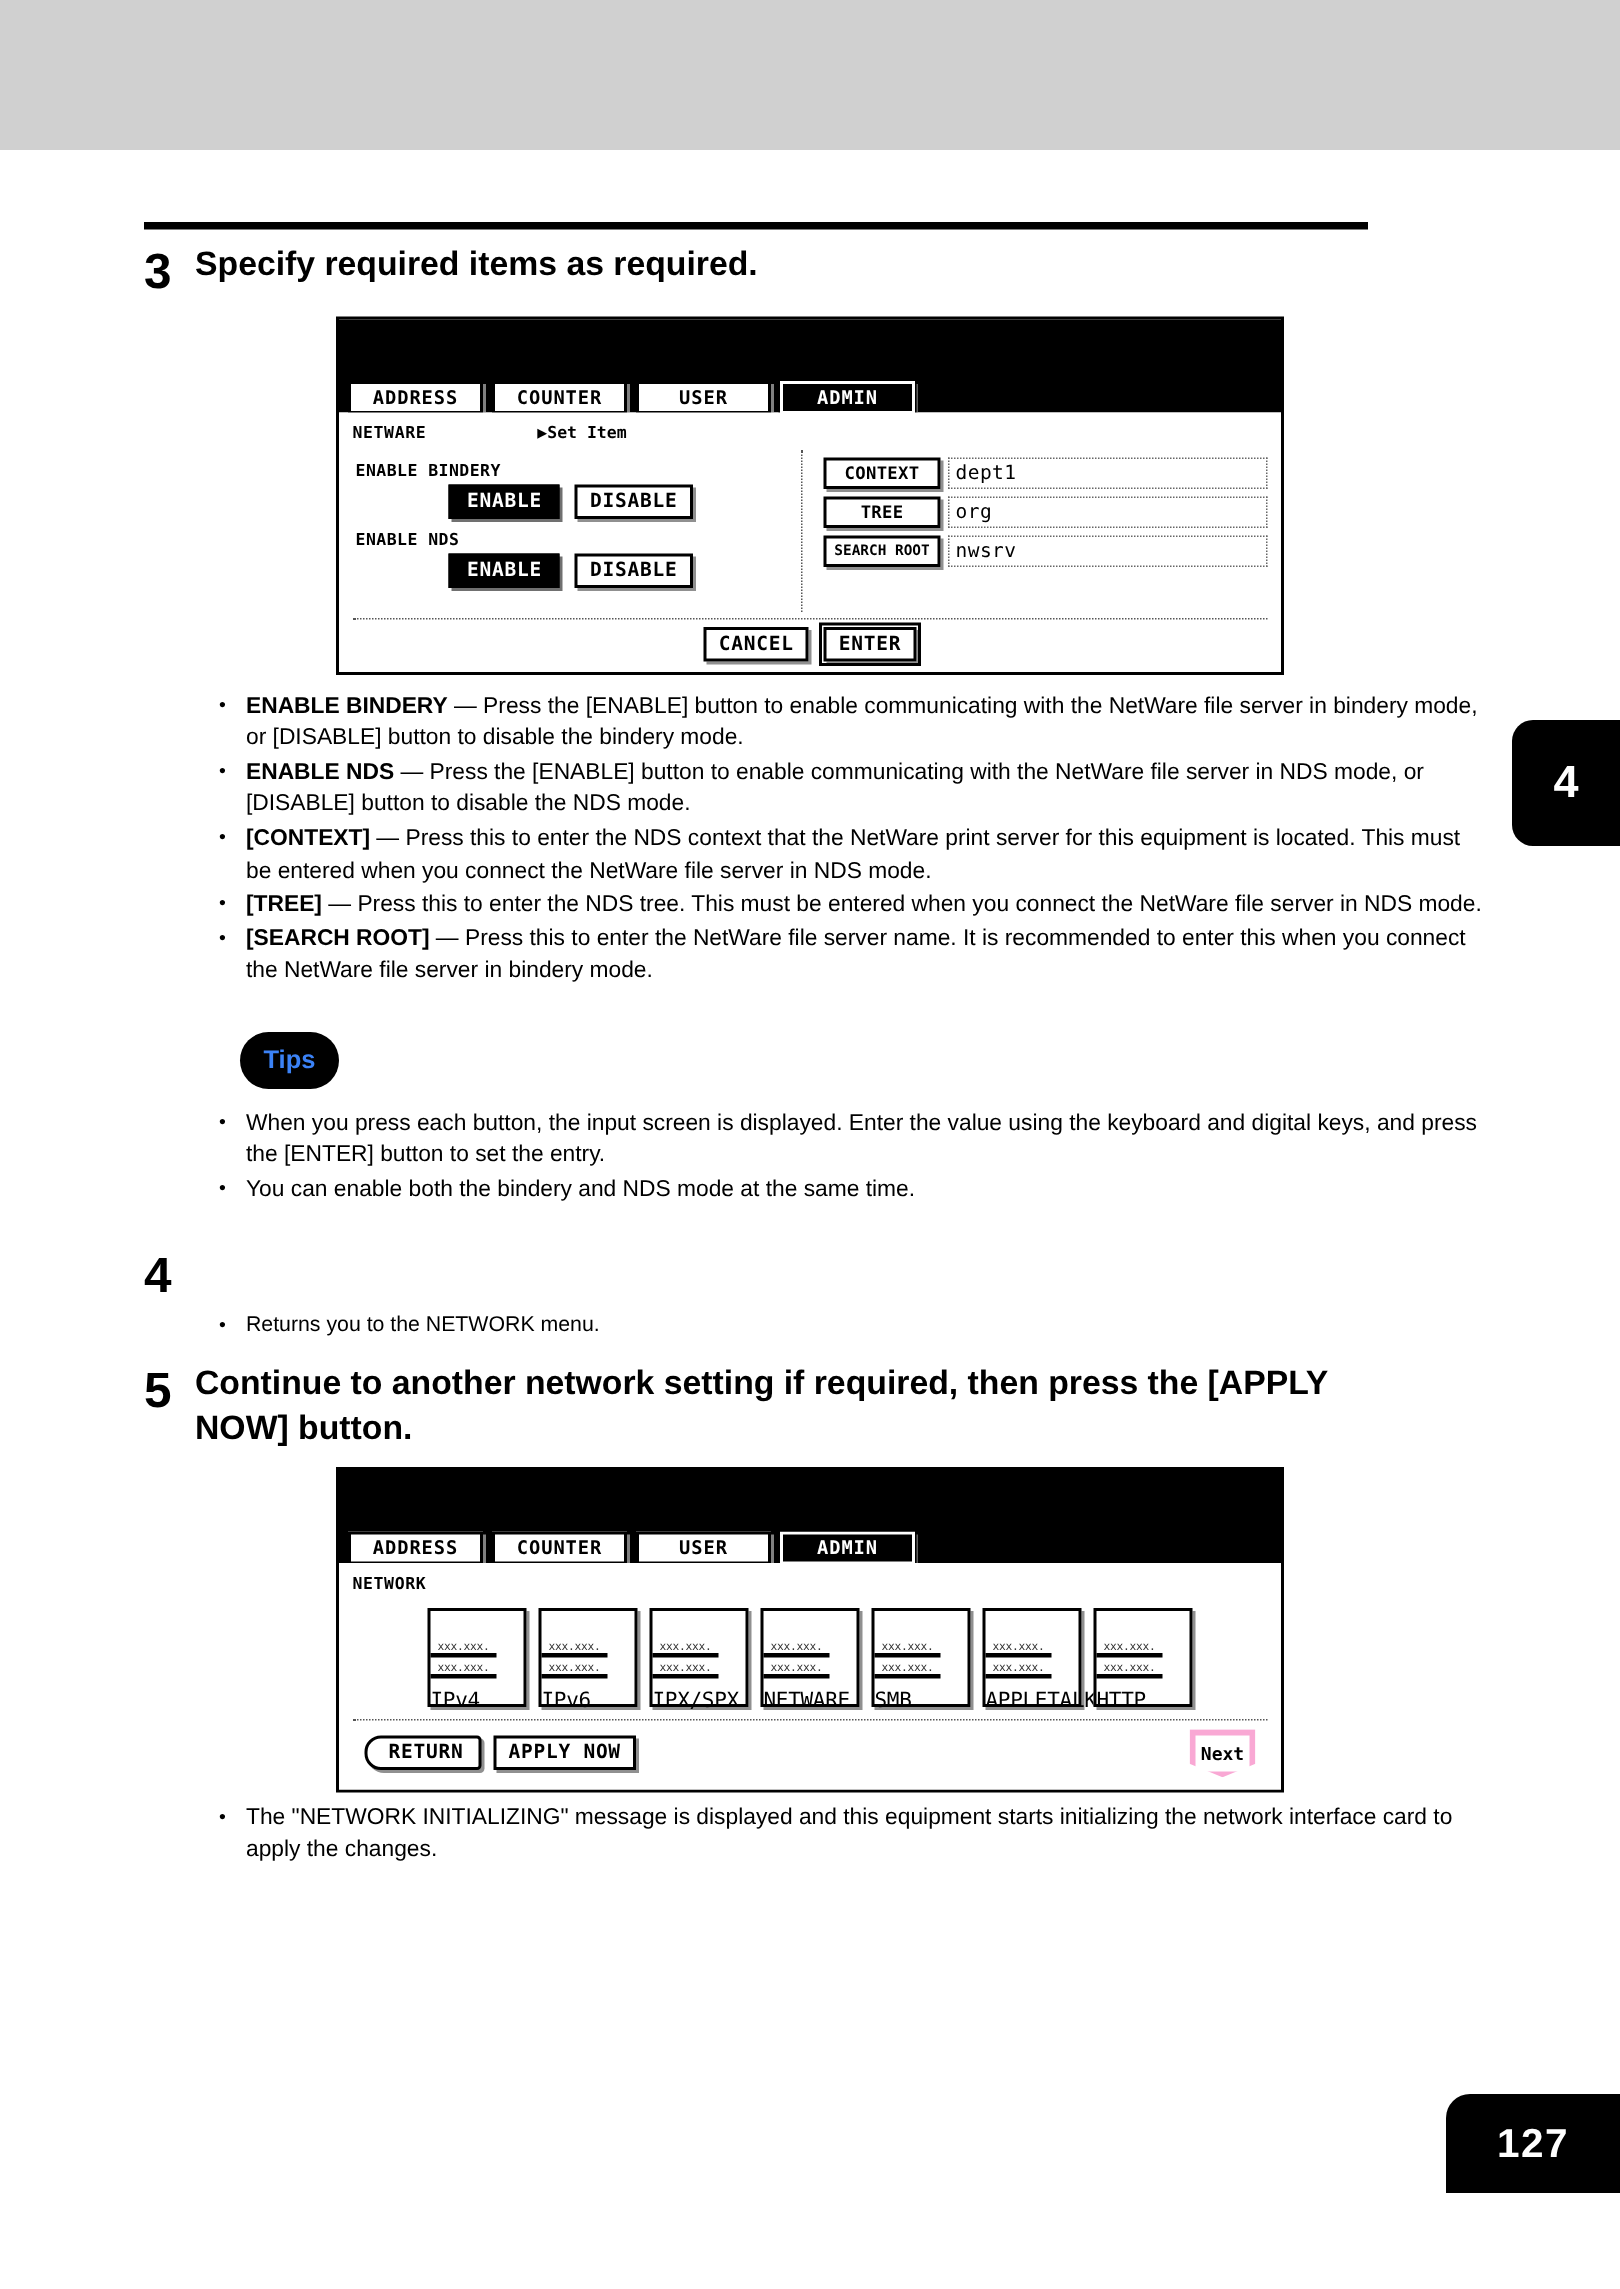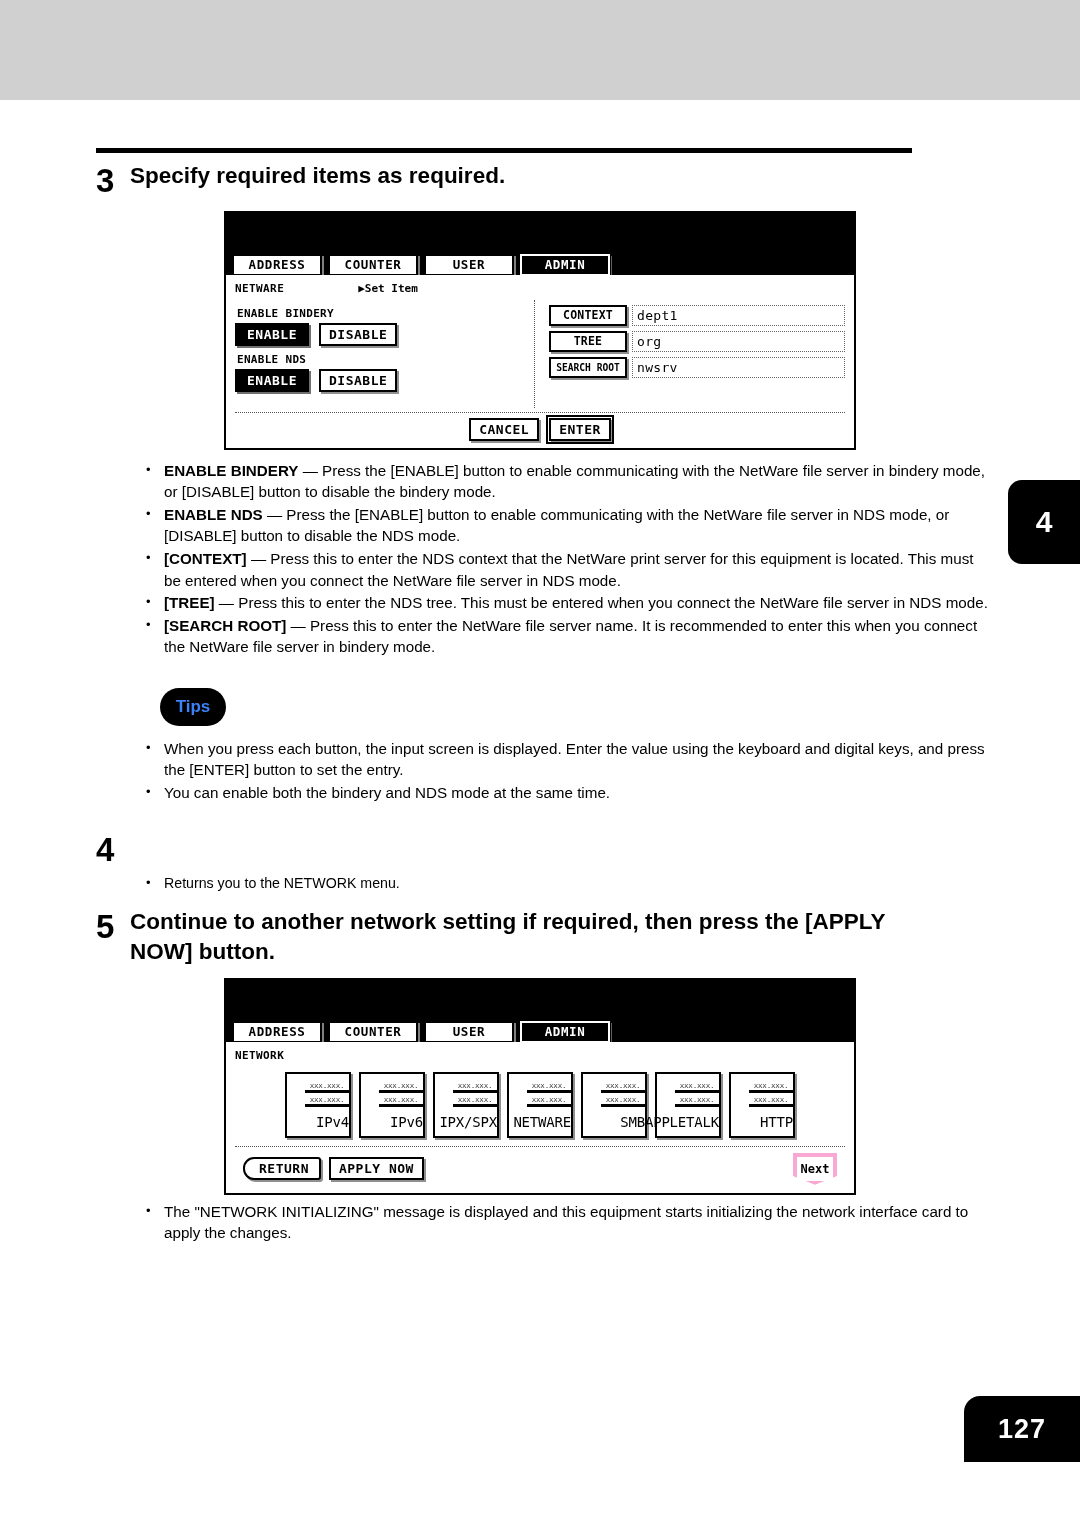--- a/index.html
+++ b/index.html
@@ -120,21 +120,21 @@
     font-size: 11px; letter-spacing: 0.4px; font-weight: bold;
   }
   .lcd-row1 { display: flex; align-items: center; }
   .lcd-row1 .set-item { margin-left: 74px; font-size: 11px; font-weight: bold; }
 
   .panel-split { display: flex; margin-top: 5px; min-height: 108px; }
   .panel-left { width: 300px; border-right: 1px dotted #555; padding-right: 8px; }
   .panel-right { flex: 1; padding-left: 14px; padding-top: 5px; }
 
   .grp-label { font-size: 11px; font-weight: bold; margin: 7px 0 3px 2px; letter-spacing:.3px;}
-  .btn-pair { display: flex; gap: 10px; }
+  .btn-pair { display: flex; gap: 10px; justify-content: center; }
 
   .btn {
     border: 2px solid #000; background: #fff; color: #000;
     box-shadow: inset 0 0 0 1px #fff, 2px 2px 0 0 #909090;
     display: flex; align-items: center; justify-content: center;
     font-size: 13px; font-weight: bold; letter-spacing: .5px;
     height: 23px; padding: 0 8px;
   }
   .btn.sel { background: #000; color: #fff; box-shadow: inset 0 0 0 1px #000, 2px 2px 0 0 #707070; }
   .btn.wide { min-width: 74px; }
@@ -165,22 +165,22 @@
 
   
   .net-grid {
     display: flex; justify-content: center; gap: 8px;
     padding: 10px 0 8px 0;
   }
   .net-btn {
     width: 66px; height: 66px;
     border: 2px solid #000; background: #fff;
     box-shadow: inset 0 0 0 1px #fff, 2px 2px 0 0 #909090;
-    display: flex; flex-direction: column; align-items: flex-end;
-    justify-content: flex-start; padding-top: 8px;
+    display: flex; flex-direction: column; align-items: flex-start;
+    justify-content: flex-start; padding-top: 20px;
   }
   .net-ico { width: 44px; }
   .net-ico .ln {
     font-size: 7.5px; letter-spacing: -0.2px; text-align: center;
     border-bottom: 3px solid #000; padding-bottom: 0px; margin-bottom: 3px;
     line-height: 1.05; color: #333;
   }
   .net-name { font-size: 14px; margin-top: 4px; letter-spacing: -0.2px; }
 
   .net-foot {

